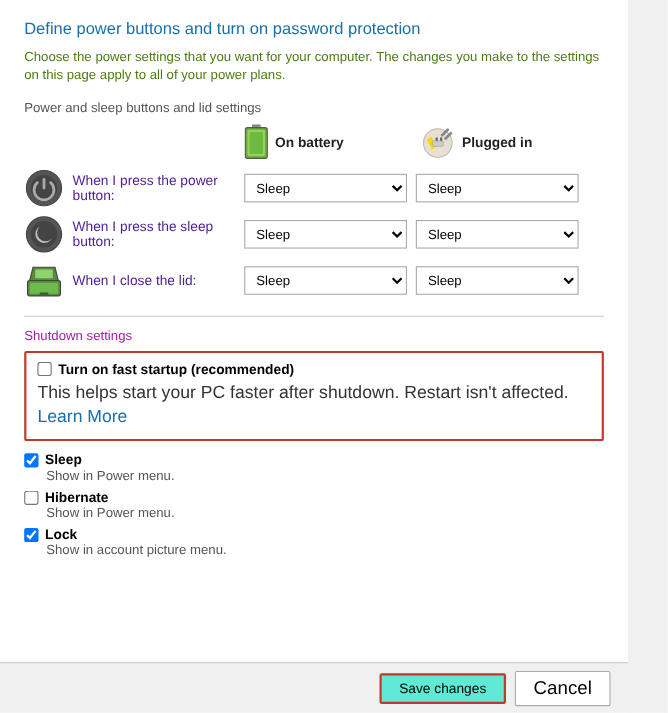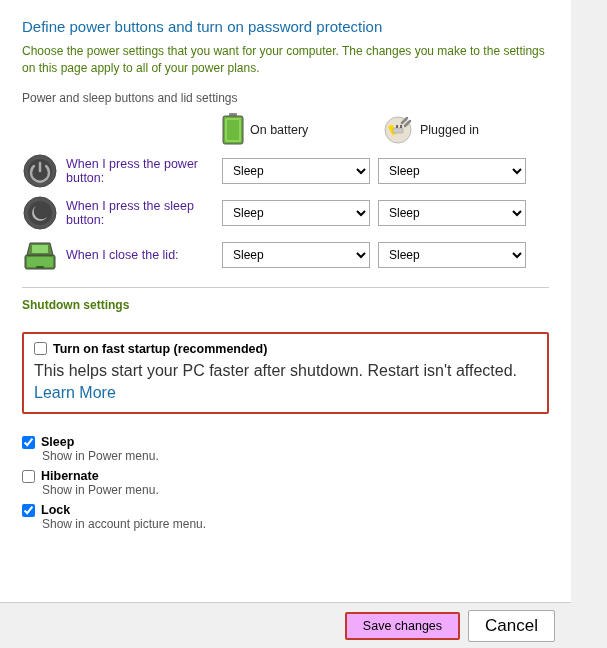--- a/index.html
+++ b/index.html
@@ -46,20 +46,21 @@
       margin-bottom: 6px;
       align-items: center;
     }
     .col-header {
       width: 160px;
       display: flex;
       align-items: center;
       gap: 6px;
       font-size: 12.5px;
       color: #222;
+      font-weight: bold;
     }
     .settings-row {
       display: flex;
       align-items: center;
       margin-bottom: 6px;
       min-height: 36px;
     }
     .row-icon {
       width: 36px;
       height: 36px;
@@ -86,29 +87,28 @@
       appearance: auto;
       cursor: pointer;
     }
     .divider {
       border: none;
       border-top: 1px solid #ccc;
       margin-bottom: 10px;
     }
     .shutdown-section-label {
       font-size: 12px;
-      color: #4d7c0f;
-      margin-bottom: 20px;
-      font-weight: bold;
+      color: #a21caf;
+      margin-bottom: 7px;
     }
     .fast-startup-box {
       border: 2px solid #c0392b;
       border-radius: 2px;
       padding: 8px 10px;
-      margin-bottom: 21px;
+      margin-bottom: 10px;
       background: #fff;
     }
     .fast-startup-row {
       display: flex;
       align-items: center;
       gap: 6px;
       margin-bottom: 4px;
     }
     .fast-startup-label {
       font-weight: 700;
@@ -155,21 +155,21 @@
       height: 46px;
       background: #f0f0f0;
       border-top: 1px solid #ccc;
       display: flex;
       align-items: center;
       justify-content: flex-end;
       padding: 0 16px;
       gap: 8px;
     }
     .btn-save {
-      background: #f0abfc;
+      background: #5eead4;
       border: 2px solid #c0392b;
       border-radius: 2px;
       padding: 5px 16px;
       font-size: 12.5px;
       cursor: pointer;
       color: #000;
     }
     .btn-cancel {
       background: #fff;
       border: 1px solid #aaa;

